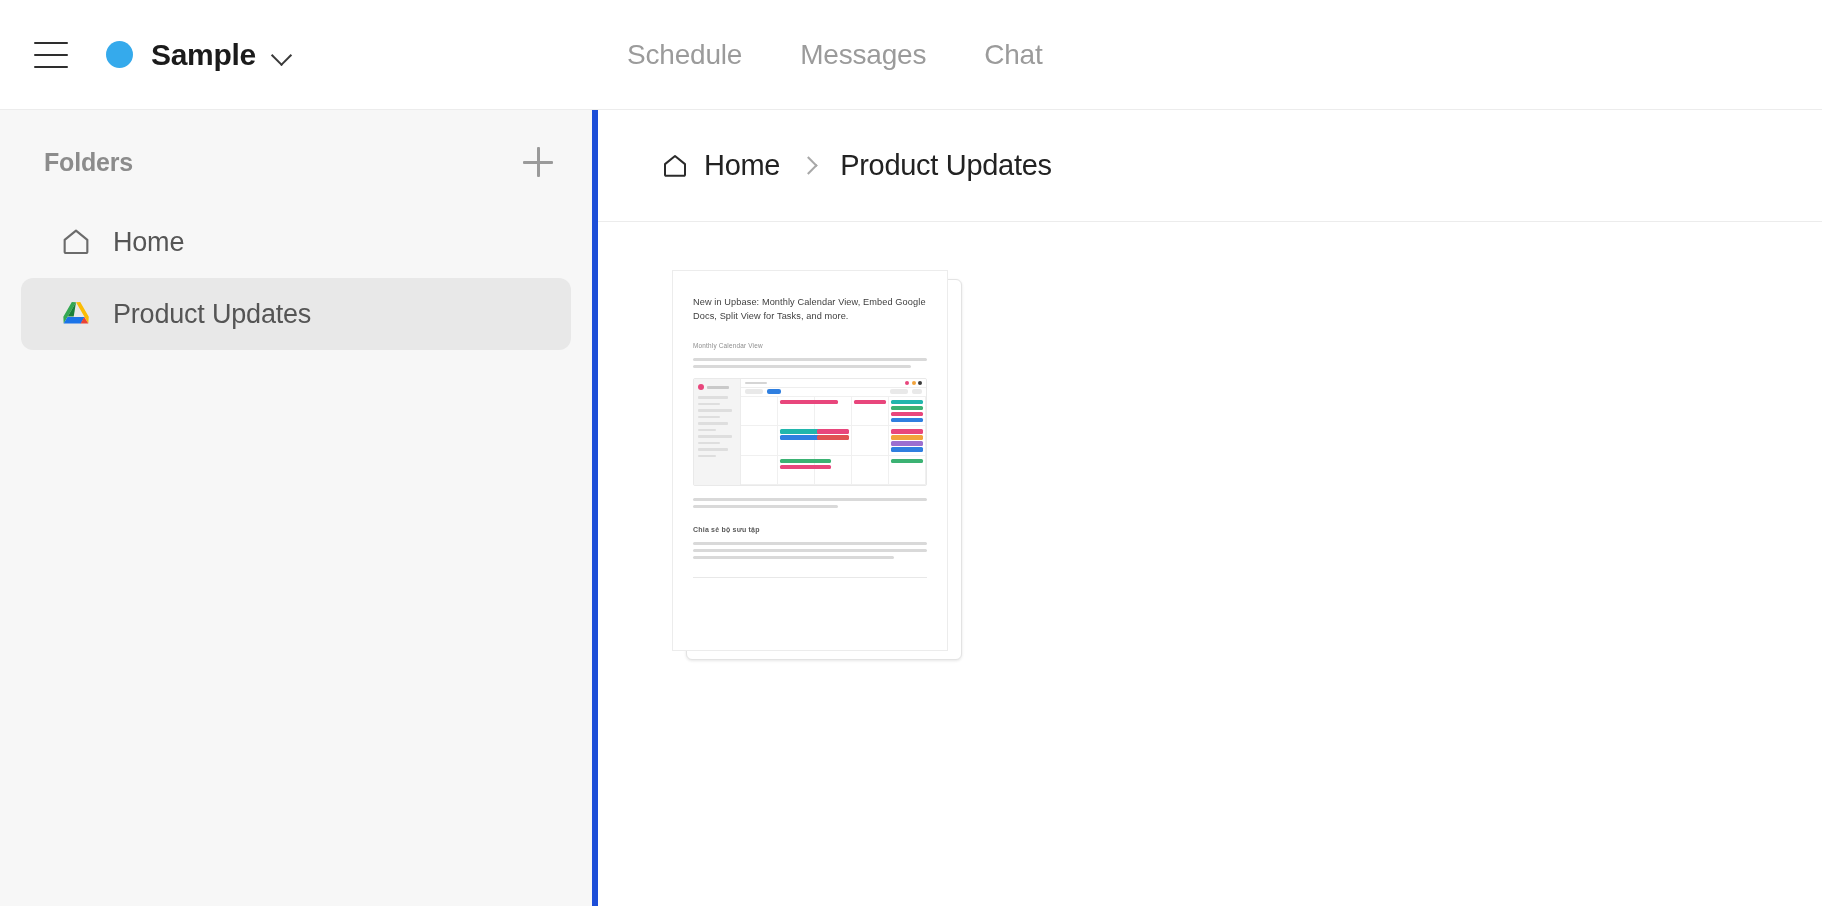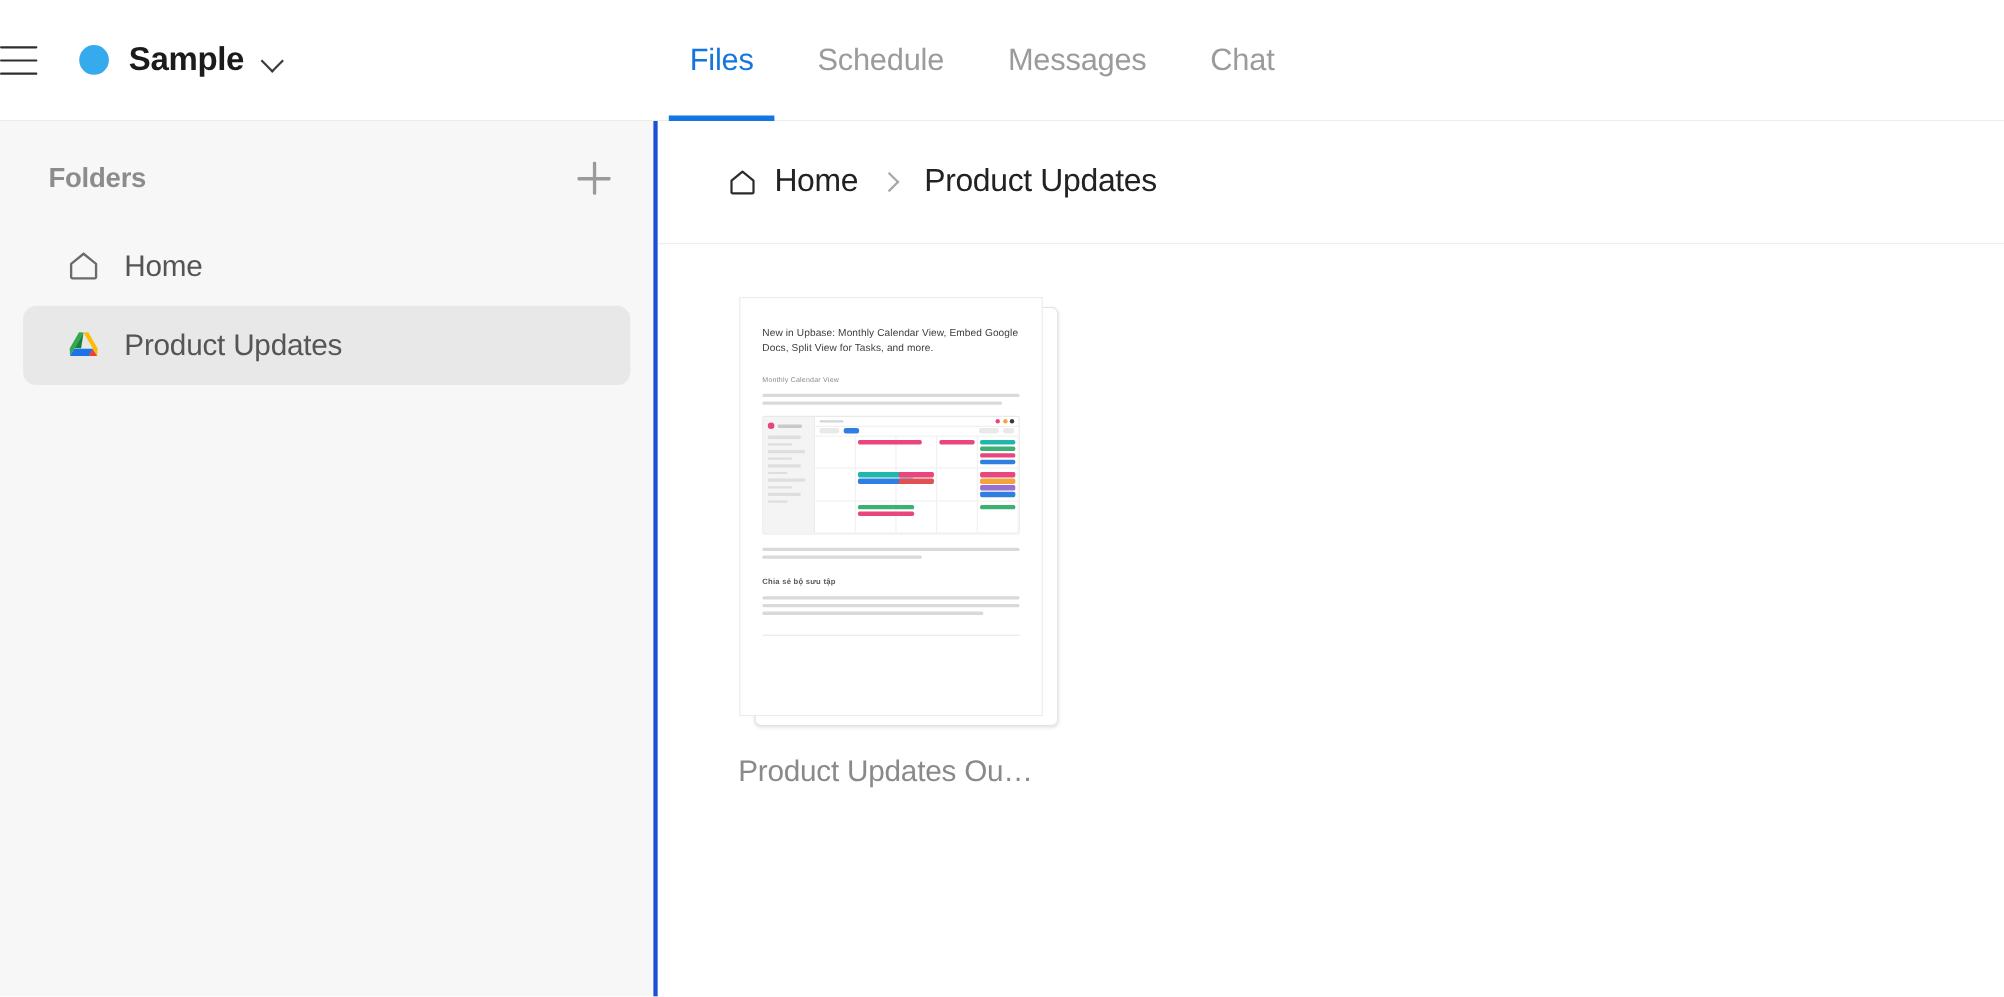--- a/index.html
+++ b/index.html
@@ -15,21 +15,21 @@
   
   .topbar {
     height: 110px; flex: 0 0 110px;
     display: flex; align-items: stretch;
     background: #ffffff;
     border-bottom: 1px solid #ececec;
     position: relative;
   }
   .topbar-left {
     width: 598px; flex: 0 0 598px;
-    display: flex; align-items: center; gap: 0;
+    display: flex; align-items: center; padding-left: 34px; gap: 0;
   }
   .hamburger {
     width: 34px; height: 26px;
     display: flex; flex-direction: column; justify-content: space-between;
     cursor: pointer; margin-right: 38px;
   }
   .hamburger span { display:block; height: 2px; background: #2e2e2e; border-radius: 1px; }
 
   .ws-dot {
     width: 27px; height: 27px; border-radius: 50%;
@@ -61,21 +61,21 @@
     height: 5px; background: #1676e0;
   }
 
   
   .body { flex: 1 1 auto; display: flex; min-height: 0; }
 
   
   .sidebar {
     width: 598px; flex: 0 0 598px;
     background: #f7f7f7;
-    border-right: 4px solid #1d4ed8;
+    border-right: 6px solid #1d4ed8;
     padding-top: 22px;
     text-align: center;
   }
   .sidebar-head {
     display:flex; align-items:center; justify-content: space-between;
     padding: 0 32px 0 44px; height: 60px;
   }
   .sidebar-title {
     font-size: 25px; color: #8c8c8c; font-weight: bold; letter-spacing: -0.2px;
   }
@@ -204,23 +204,20 @@
         <span></span>
           <span></span>
           <span></span>
       </div>
       <div class="ws-dot"></div>
       <div class="ws-name">Sample</div>
       <div class="ws-caret"></div>
     </div>
 
     <div class="tabs">
-      <div class="tab active">
-          <span>Files</span>
-        </div>
       <div class="tab">
           <span>Schedule</span>
         </div>
       <div class="tab">
           <span>Messages</span>
         </div>
       <div class="tab">
           <span>Chat</span>
         </div>
     </div>
@@ -383,19 +380,18 @@
                 <div class="doc-p">
                   <div class="doc-line" style="width:100%"></div>
                   <div class="doc-line" style="width:100%"></div>
                   <div class="doc-line" style="width:86%"></div>
                 </div>
 
                 <div class="doc-rule"></div>
               </div>
             </div>
           </div>
-          <div class="file-name">Product Updates Ou…</div>
         </div>
 
       </div>
     </div>
   </div>
 </div>
 
 </body></html>

